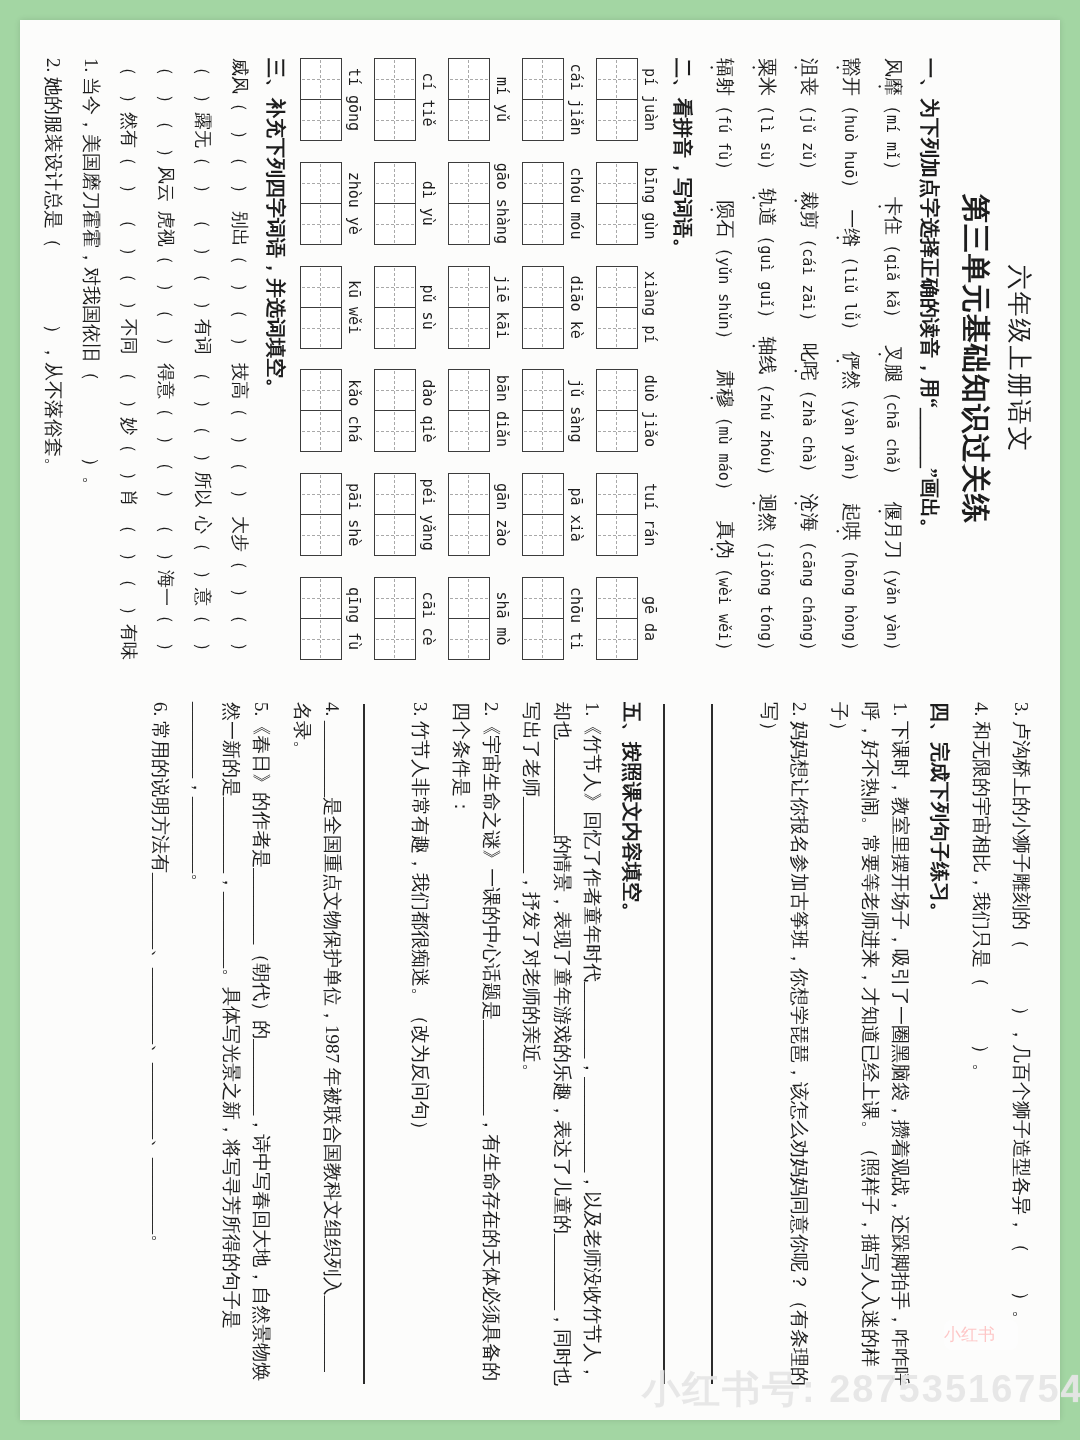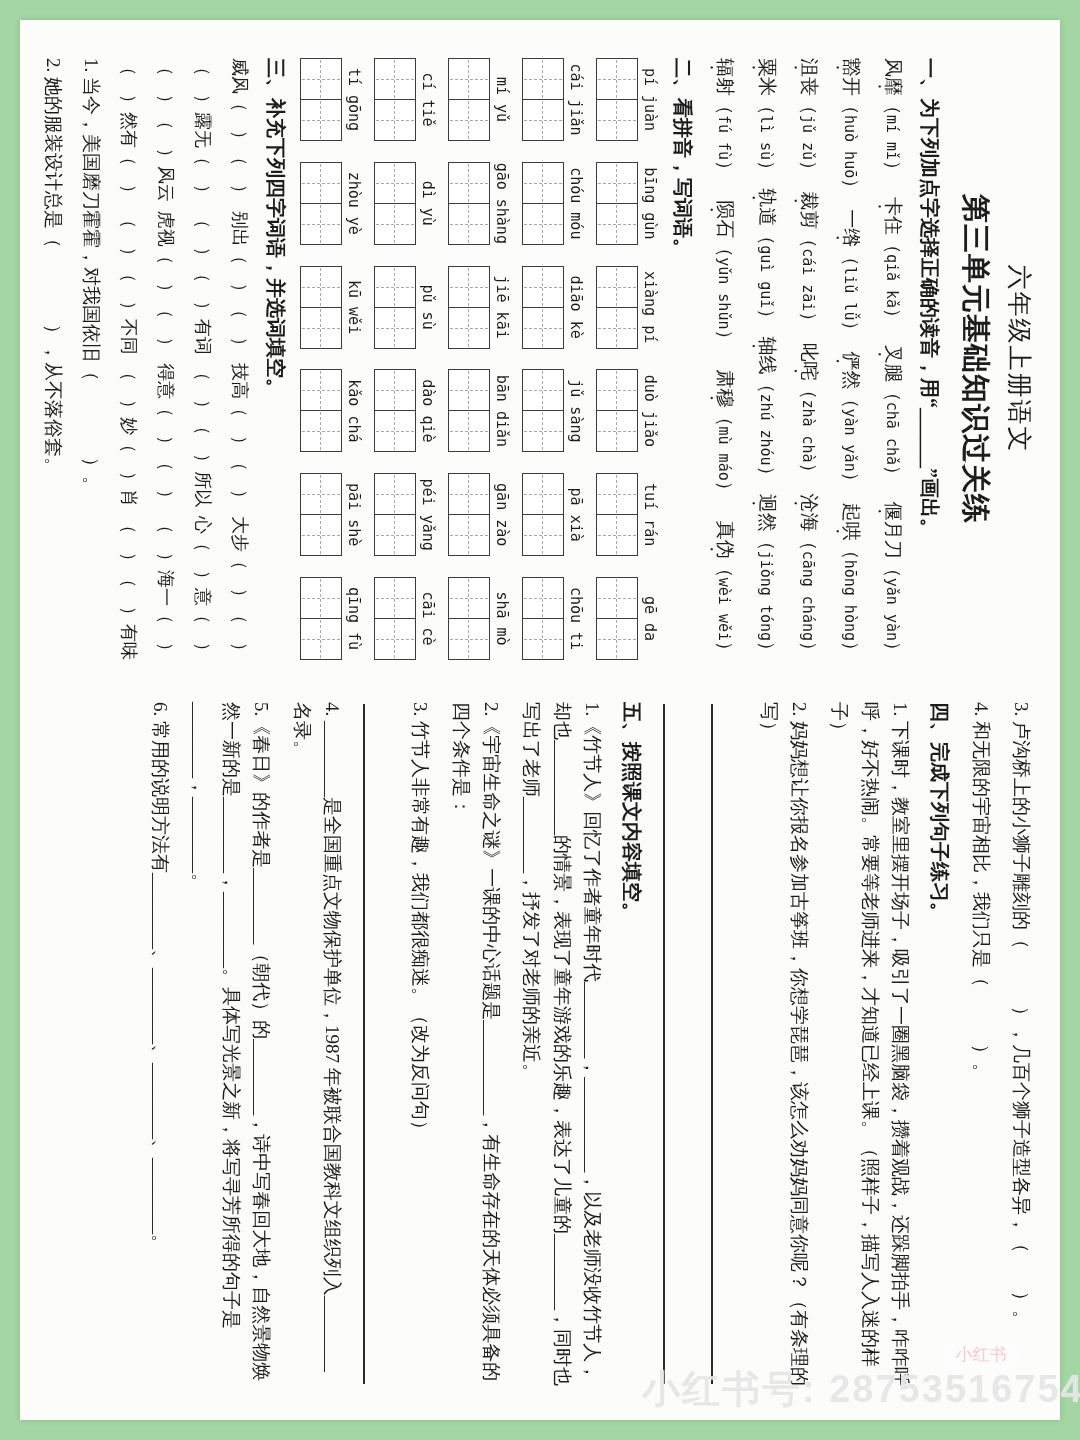--- a/index.html
+++ b/index.html
@@ -62,23 +62,22 @@
     position:absolute;left:642px;top:1364px;
     font-family:"Liberation Sans", sans-serif;font-weight:bold;
     font-size:38px;letter-spacing:2px;
     color:rgba(223,223,223,0.75);
     text-shadow:0 0 1px rgba(255,255,255,0.8);
     white-space:nowrap;
   }
   .wm-badge{
     position:absolute;left:944px;top:1320px;width:74px;height:30px;
     border-radius:8px;background:rgba(255,255,255,0.45);
-    font-family:"Liberation Sans", sans-serif;font-size:17px;line-height:30px;text-align:center;
+    font-family:"Liberation Sans", sans-serif;font-size:17px;line-height:30px;
     color:rgba(255,130,130,0.45);
-    margin-top:20px;
   }
 </style>
 </head>
 <body>
 
 <div class="sheet">
   <div class="sheet-inner">
 
     <div class="col-left">
       <div class="title1">六年级上册语文</div>

